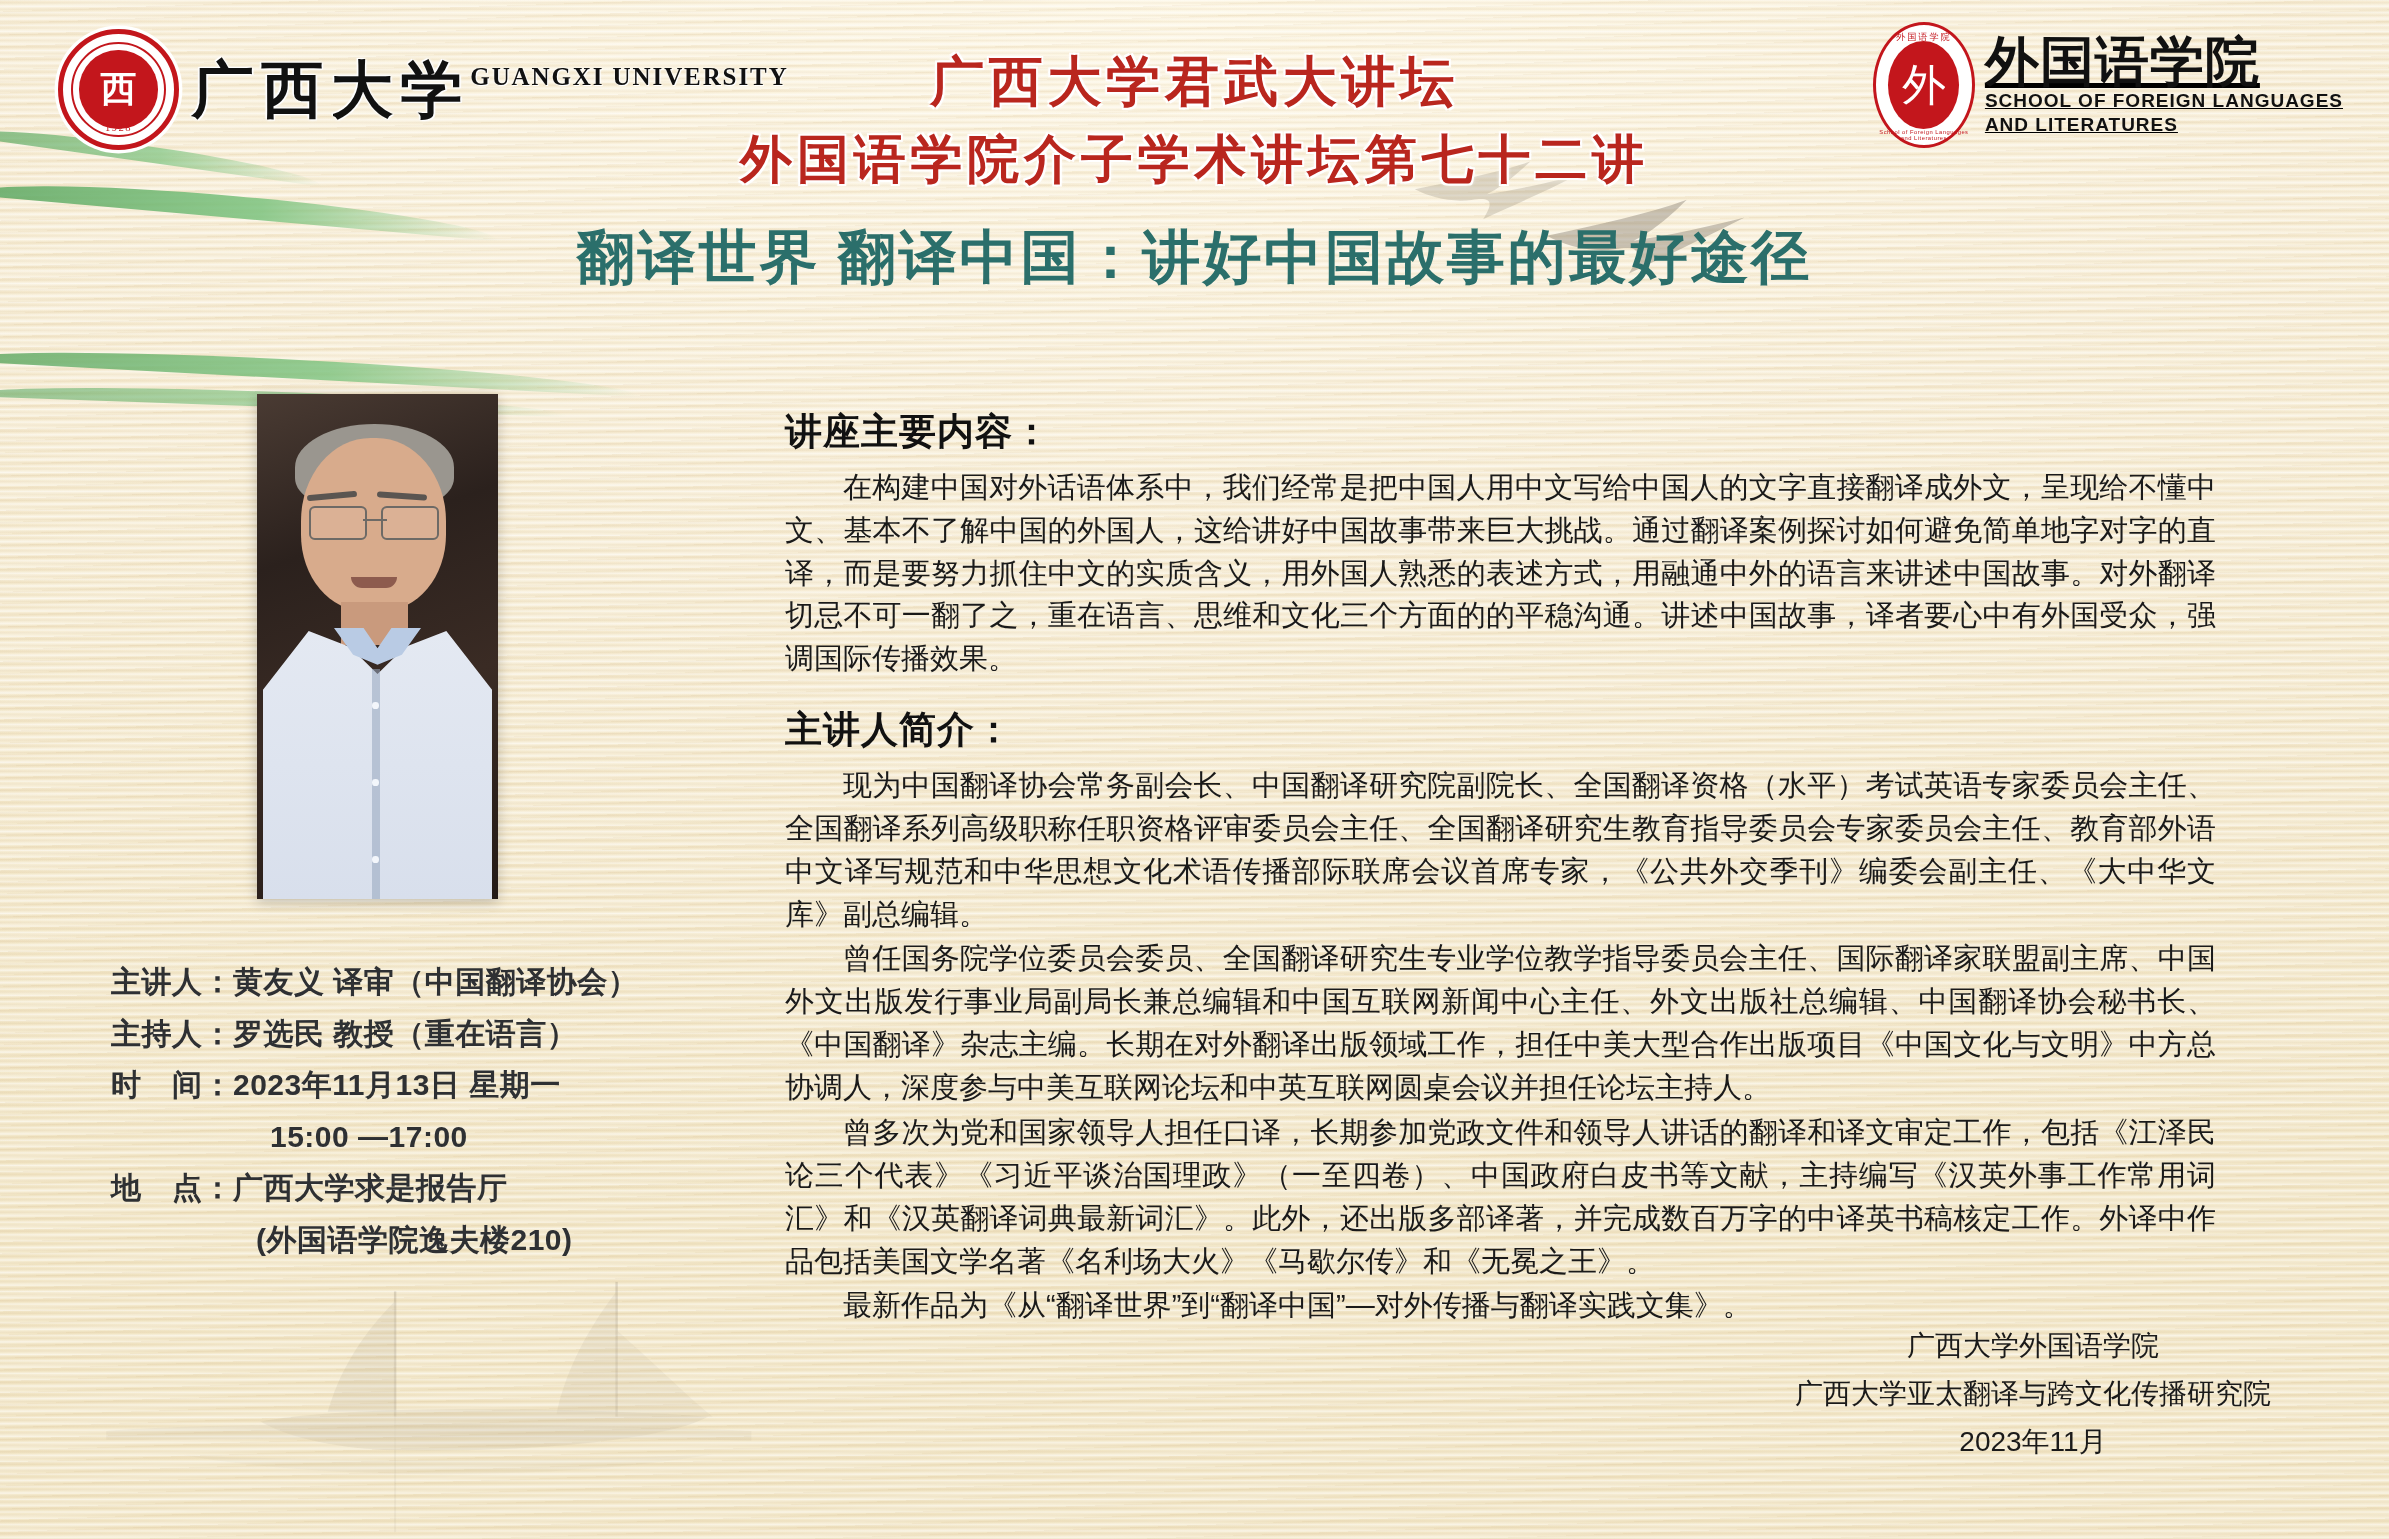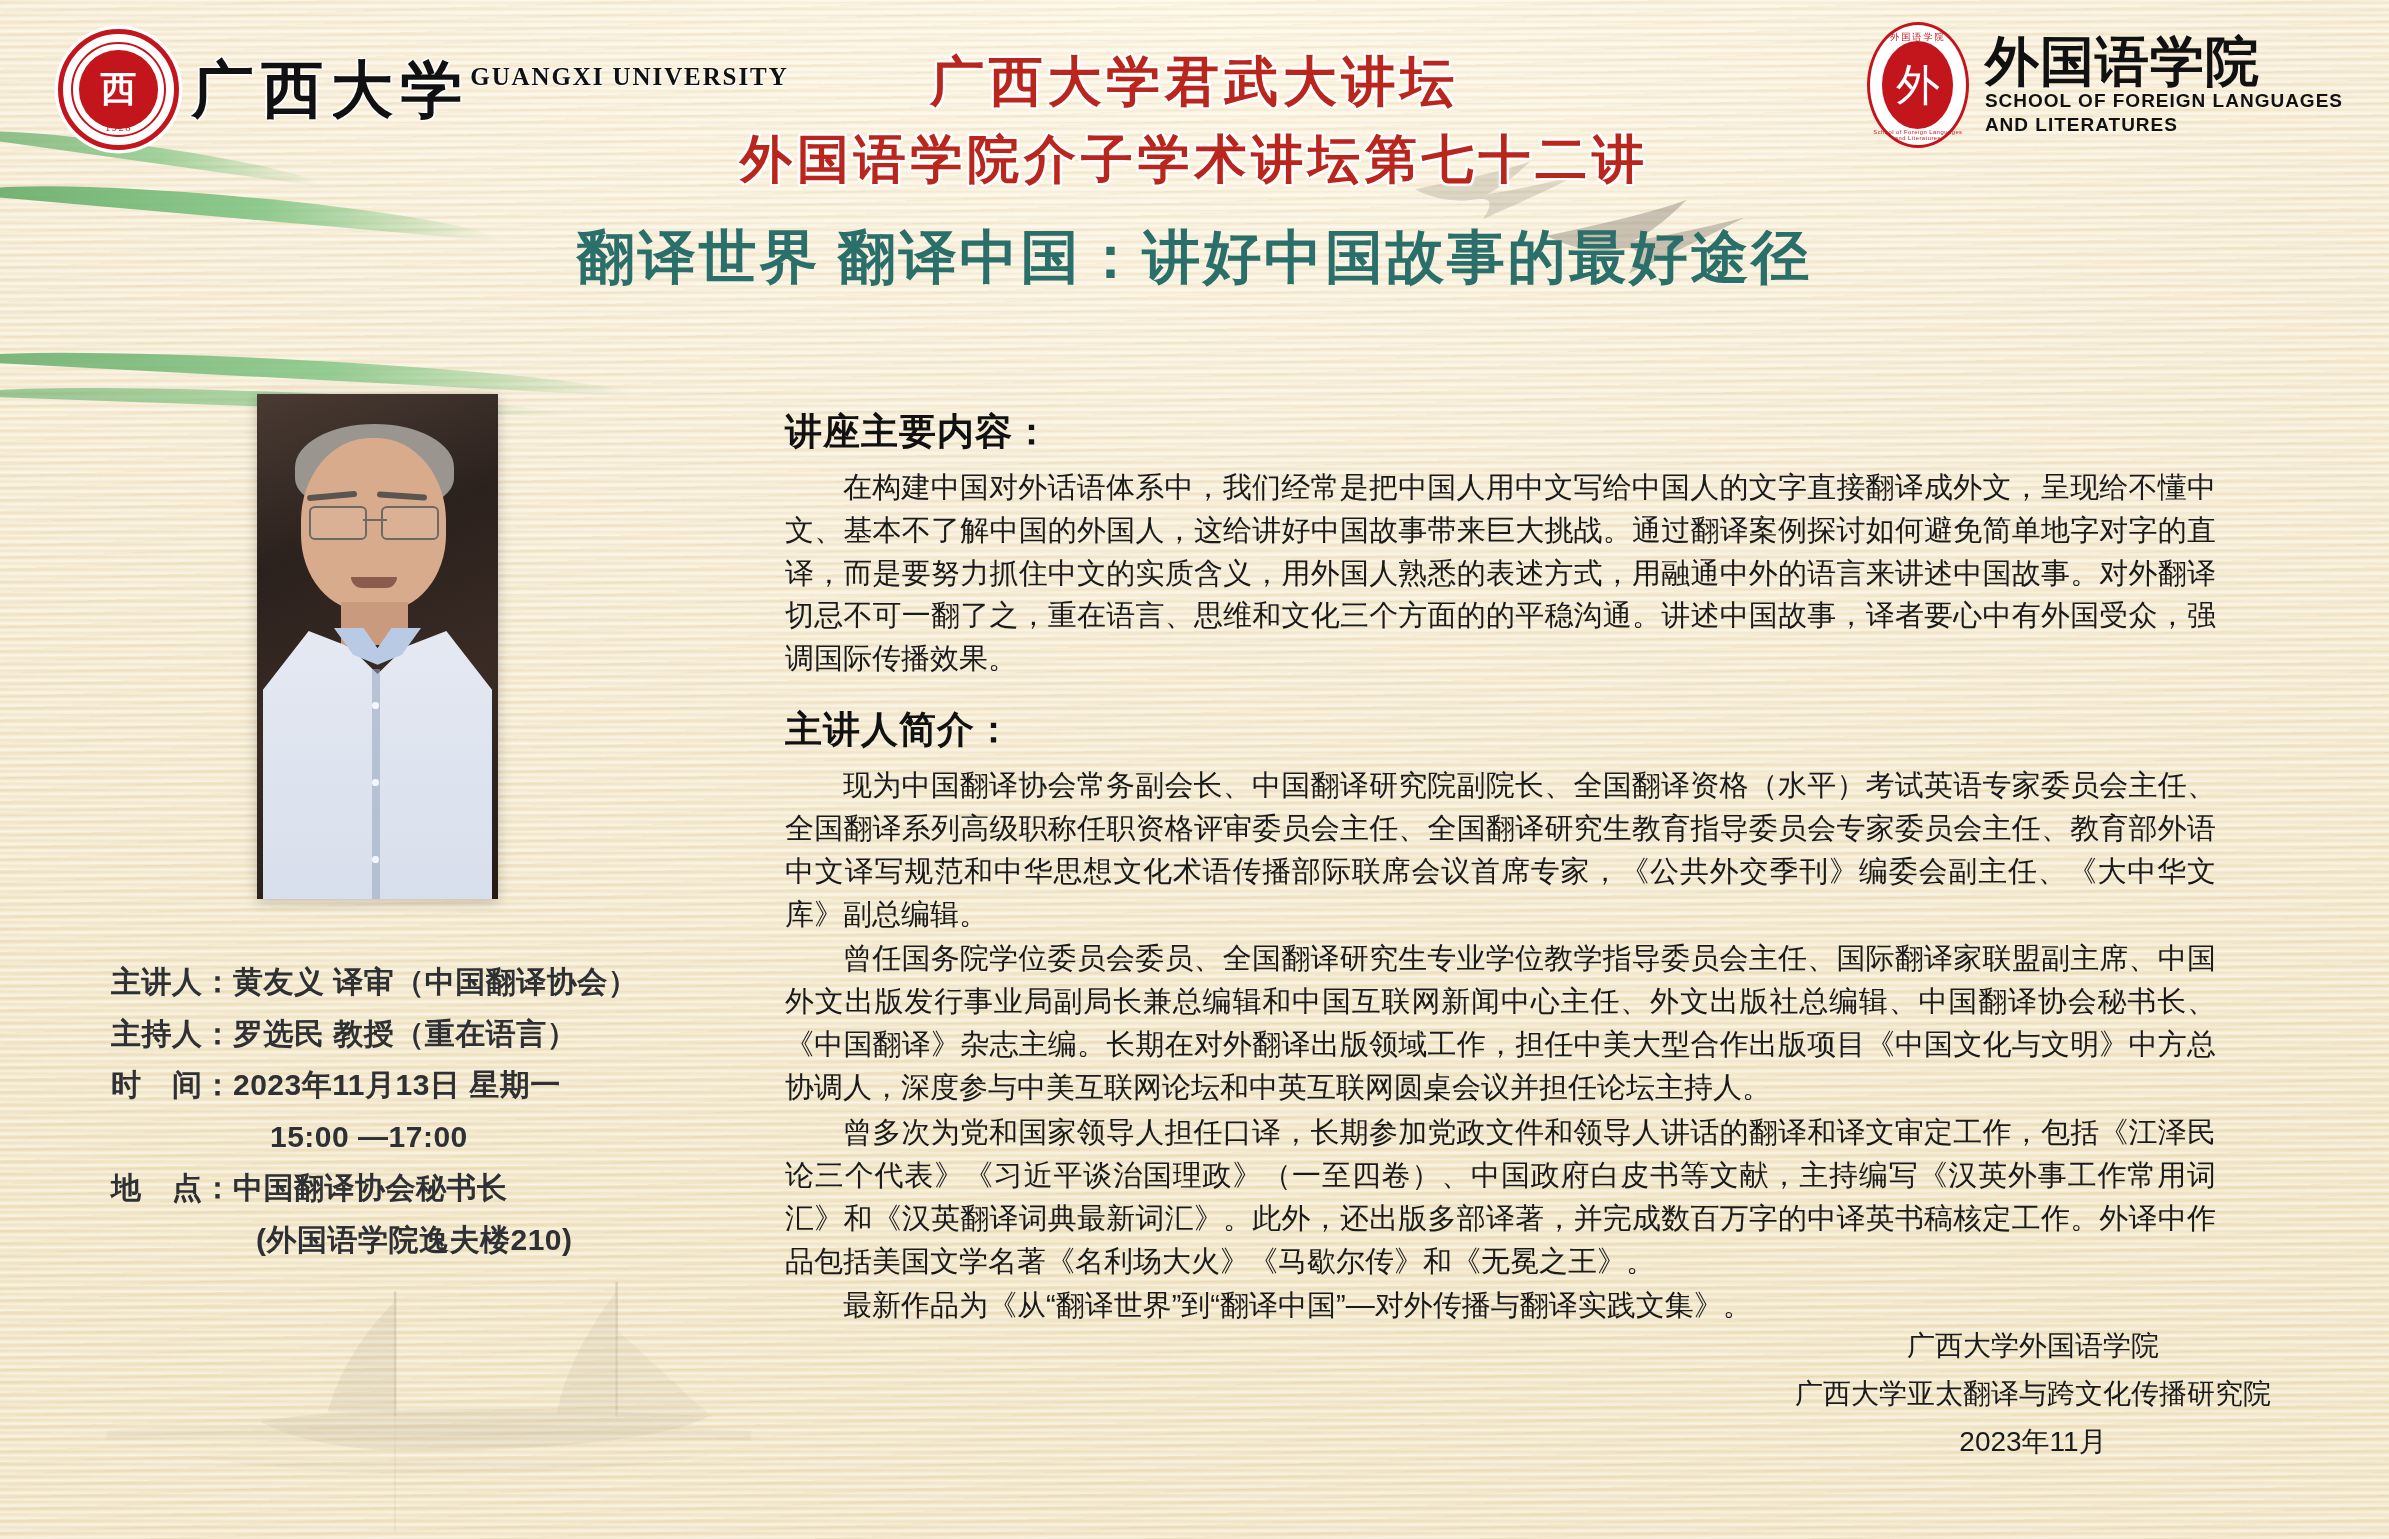--- a/index.html
+++ b/index.html
@@ -63,21 +63,21 @@
     font-family:"Liberation Serif",serif;font-weight:bold;font-size:62px;line-height:1;
     color:#111;letter-spacing:7.7px;
     text-shadow:0 0 3.4px #fff,0 0 3.4px #fff,1.4px 1.4px 0 #fff,-1.4px -1.4px 0 #fff;
   }
   #gxu-en{
     font-family:"Liberation Serif",serif;font-weight:bold;font-size:25px;letter-spacing:1.9px;
     color:#111;margin-top:4.8px;
     text-shadow:0 0 2.9px #fff,1px 1px 0 #fff;
   }
 
-  #sfl-logo{position:absolute;right:46px;top:22px;display:flex;align-items:center;gap:16px;}
+  #sfl-logo{position:absolute;right:46px;top:22px;display:flex;align-items:center;gap:10px;text-decoration:underline;}
   .seal2{
     width:96px;height:120px;border-radius:50%;
     border:3.4px solid #c3161c;background:#fff;position:relative;
     display:flex;align-items:center;justify-content:center;
   }
   .seal2 .core2{
     position:absolute;left:12.5px;right:12.5px;top:16.4px;bottom:16.4px;border-radius:50%;
     background:#c3161c;color:#fff;display:flex;align-items:center;justify-content:center;
     font-size:44px;font-family:"Liberation Serif",serif;
   }
@@ -268,21 +268,21 @@
     <div class="btn" style="top:308px;"></div>
     <div class="btn" style="top:385px;"></div>
     <div class="btn" style="top:462px;"></div>
   </div>
 
   <div id="info">
     <div class="row">主讲人：黄友义 译审（中国翻译协会）</div>
     <div class="row">主持人：罗选民 教授（重在语言）</div>
     <div class="row">时　间：2023年11月13日 星期一</div>
     <div class="row indent">15:00 —17:00</div>
-    <div class="row">地　点：中国翻译协会秘书长</div>
+    <div class="row">地　点：广西大学求是报告厅</div>
     <div class="row indent2">(外国语学院逸夫楼210)</div>
   </div>
 
   <div id="content">
     <div class="sec-head">讲座主要内容：</div>
     <p class="para">在构建中国对外话语体系中，我们经常是把中国人用中文写给中国人的文字直接翻译成外文，呈现给不懂中文、基本不了解中国的外国人，这给讲好中国故事带来巨大挑战。通过翻译案例探讨如何避免简单地字对字的直译，而是要努力抓住中文的实质含义，用外国人熟悉的表述方式，用融通中外的语言来讲述中国故事。对外翻译切忌不可一翻了之，重在语言、思维和文化三个方面的的平稳沟通。讲述中国故事，译者要心中有外国受众，强调国际传播效果。</p>
 
     <div class="sec-head" id="bio-head">主讲人简介：</div>
     <p class="para">现为中国翻译协会常务副会长、中国翻译研究院副院长、全国翻译资格（水平）考试英语专家委员会主任、全国翻译系列高级职称任职资格评审委员会主任、全国翻译研究生教育指导委员会专家委员会主任、教育部外语中文译写规范和中华思想文化术语传播部际联席会议首席专家，《公共外交季刊》编委会副主任、《大中华文库》副总编辑。</p>
     <p class="para">曾任国务院学位委员会委员、全国翻译研究生专业学位教学指导委员会主任、国际翻译家联盟副主席、中国外文出版发行事业局副局长兼总编辑和中国互联网新闻中心主任、外文出版社总编辑、中国翻译协会秘书长、《中国翻译》杂志主编。长期在对外翻译出版领域工作，担任中美大型合作出版项目《中国文化与文明》中方总协调人，深度参与中美互联网论坛和中英互联网圆桌会议并担任论坛主持人。</p>

